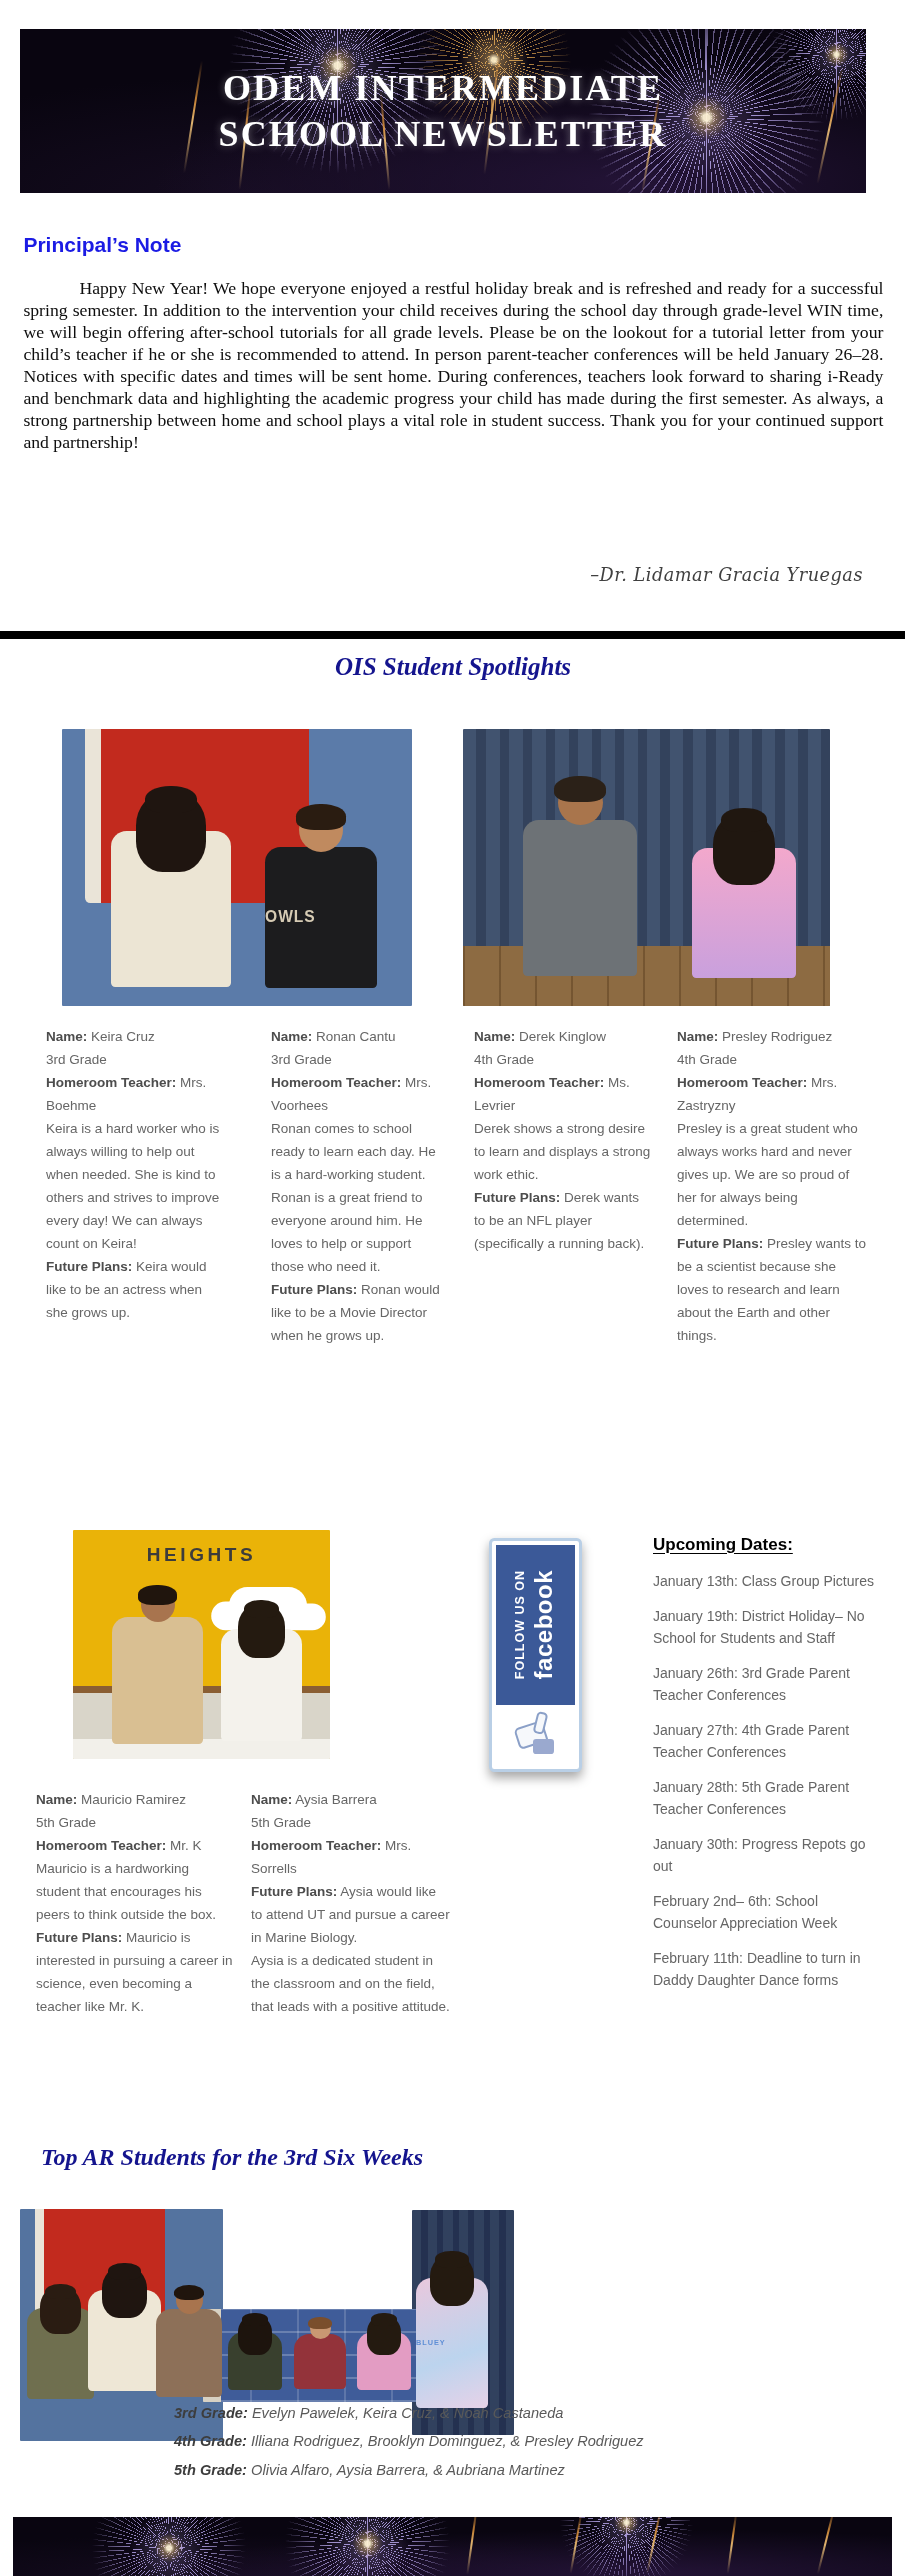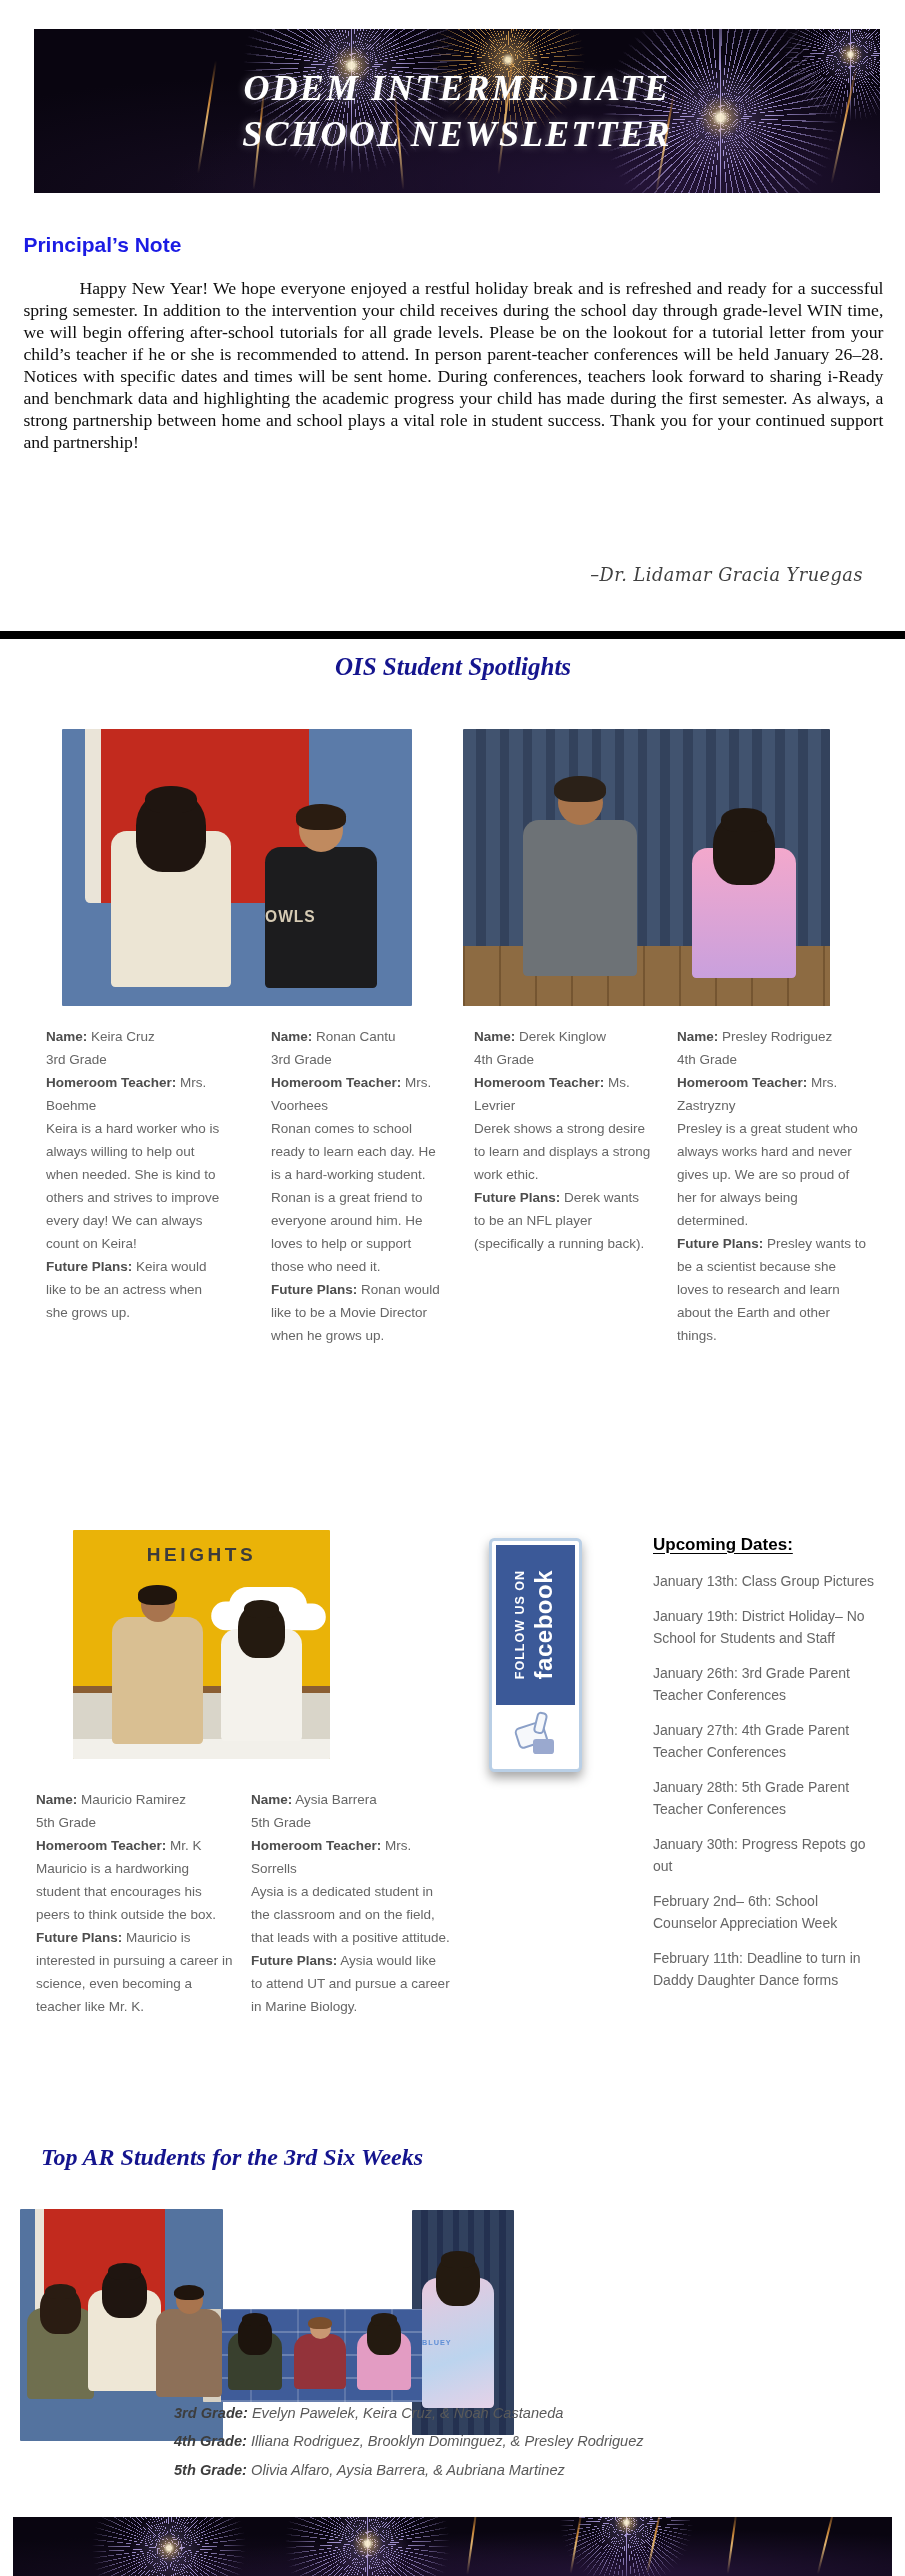--- a/index.html
+++ b/index.html
@@ -117,21 +117,21 @@
 
   
   .ar-line{position:absolute;left:174px;font-size:14.6px;color:#595959;white-space:nowrap;font-style:italic;}
   .ar-lbl{font-weight:700;color:#3d3d3d;}
 </style>
 </head>
 <body>
 
 <div id="page">
 
-  <div class="fw-box" style="left:34px;top:29px;width:846px;height:164px;font-style:italic;">
+  <div class="fw-box" style="left:20px;top:29px;width:846px;height:164px;">
     <div class="burst" style="left:208px;top:-73px;width:219px;height:219px;"></div>
     <div class="burst" style="left:567px;top:-31px;width:239px;height:239px;"></div>
     <div class="burst gold" style="left:396px;top:-47px;width:156px;height:156px;"></div>
     <div class="burst" style="left:749px;top:-42px;width:135px;height:135px;"></div>
     <div class="streak" style="left:172px;top:31px;height:114px;transform:rotate(9deg);"></div>
     <div class="streak" style="left:224px;top:57px;height:104px;transform:rotate(6deg);"></div>
     <div class="streak" style="left:364px;top:62px;height:99px;transform:rotate(-5deg);"></div>
     <div class="streak" style="left:471px;top:21px;height:125px;transform:rotate(7deg);"></div>
     <div class="streak" style="left:630px;top:62px;height:104px;transform:rotate(10deg);"></div>
     <div class="streak" style="left:809px;top:36px;height:120px;transform:rotate(12deg);"></div>
@@ -253,22 +253,22 @@
     <div>5th Grade</div>
     <div><span class="lbl">Homeroom Teacher:</span> <span>Mr. K</span></div>
     <div>Mauricio is a hardworking student that encourages his peers to think outside the box.</div>
     <div><span class="lbl">Future Plans:</span> <span>Mauricio is interested in pursuing a career in science, even becoming a teacher like Mr. K.</span></div>
   </div>
 
   <div class="card" style="left:251px;top:1788px;width:200px;">
     <div><span class="lbl">Name:</span> <span>Aysia Barrera</span></div>
     <div>5th Grade</div>
     <div><span class="lbl">Homeroom Teacher:</span> <span>Mrs. Sorrells</span></div>
+    <div><span class="lbl">Future Plans:</span> <span>Aysia would like to attend UT and pursue a career in Marine Biology.</span></div>
     <div>Aysia is a dedicated student in the classroom and on the field, that leads with a positive attitude.</div>
-    <div><span class="lbl">Future Plans:</span> <span>Aysia would like to attend UT and pursue a career in Marine Biology.</span></div>
   </div>
 
   <h2 id="ar-heading">Top AR Students for the 3rd Six Weeks</h2>
 
   <div class="photo" id="photoA">
     <div class="flag" style="left:14.6px;top:0;width:130px;height:117px;"></div>
     <div class="person long" style="left:7.3px;top:77px;--hw:27px;--bw:67px;--bh:91px;--skin:#b5825c;--hair:#2a1c12;--shirt:#6f6f4f;">
       <div class="head"></div>
       <div class="torso"></div>
     </div>
@@ -276,21 +276,21 @@
       <div class="head"></div>
       <div class="torso"></div>
     </div>
     <div class="person" style="left:136px;top:78px;--hw:27px;--bw:66px;--bh:88px;--skin:#a8744e;--hair:#20150d;--shirt:#8d7058;">
       <div class="head"></div>
       <div class="torso"></div>
     </div>
   </div>
 
   <div class="photo" id="photoB">
-    <div class="person long" style="left:10px;top:44px;--hw:29px;--bw:72px;--bh:130px;--skin:#b5825c;--hair:#241a10;">
+    <div class="person long" style="left:4px;top:44px;--hw:29px;--bw:72px;--bh:130px;--skin:#b5825c;--hair:#241a10;">
       <div class="head"></div>
       <div class="torso" style="background:linear-gradient(160deg,#e9c8dd,#bcd4ee 60%,#e6d2e8);">
         <span class="shirt-text small">BLUEY</span>
       </div>
     </div>
   </div>
 
   <div class="photo" id="photoC">
     <div class="person long" style="left:25px;top:6.2px;--hw:22px;--bw:54px;--bh:58px;--skin:#b5825c;--hair:#1d140d;--shirt:#39402e;">
       <div class="head"></div>

